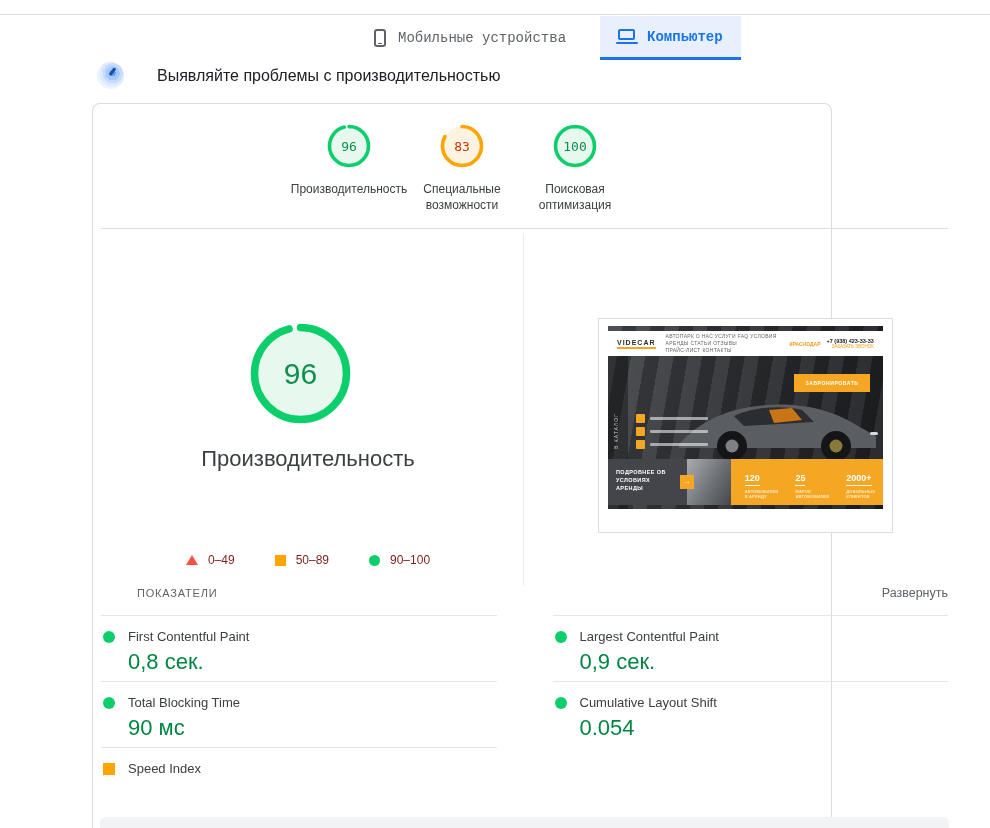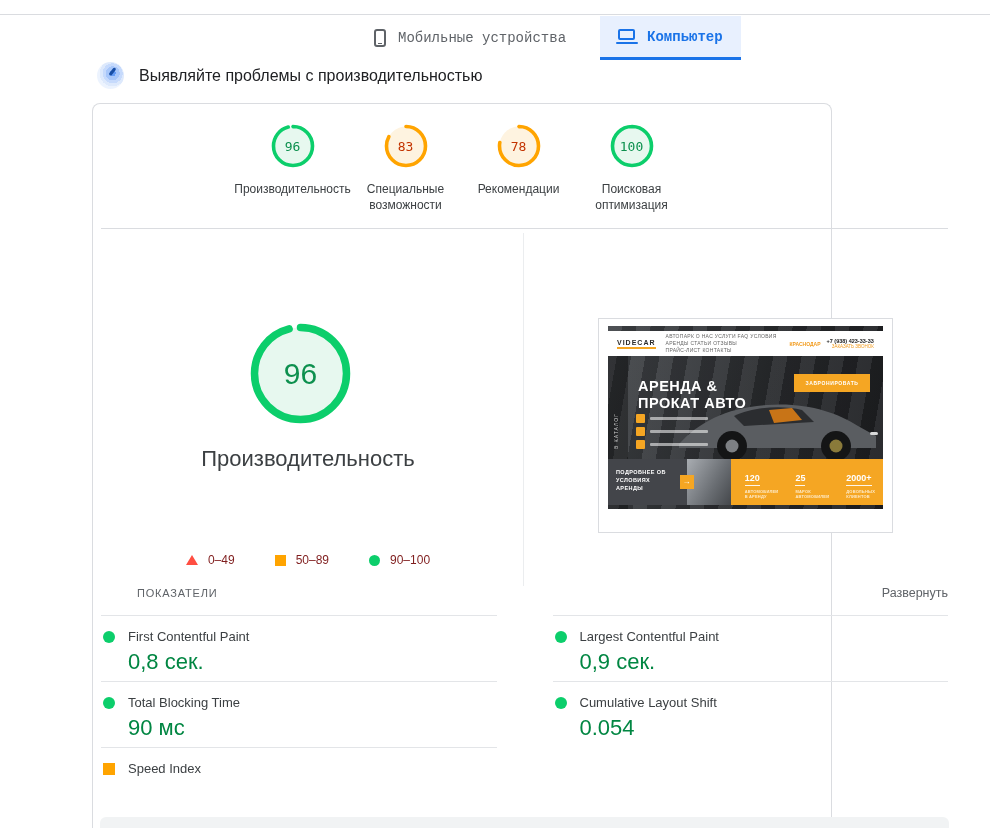--- a/index.html
+++ b/index.html
@@ -10,21 +10,21 @@
   
   .tabs { position:absolute; left:356px; top:16px; height:44px; display:flex; }
   .tab { display:flex; align-items:center; gap:12px; padding:0 18px; font-size:14px; color:#5f6368; cursor:pointer;font-family:Liberation Mono, monospace; }
   .tab.selected { background:#e8f0fe; color:#1a73e8; font-weight:bold; border-bottom:3px solid #1a73e8; margin-left:16px; }
   .icon-phone { width:12px; height:18px; border:2px solid #5f6368; border-radius:3px; position:relative; }
   .icon-phone::after { content:""; position:absolute; left:2px; bottom:1px; width:4px; height:1.5px; background:#5f6368; }
   .icon-laptop { width:17px; height:11px; border:2px solid #1a73e8; border-radius:2px; position:relative; margin-bottom:4px; }
   .icon-laptop::after { content:""; position:absolute; left:-4.5px; bottom:-6px; width:22px; height:2.5px; background:#1a73e8; border-radius:2px; }
 
   
-  .page-header { position:absolute; left:97px; top:62px; display:flex; align-items:center; gap:15px; }
+  .page-header { position:absolute; left:97px; top:62px; display:flex; align-items:center; gap:33px; }
   .psi-icon { width:27px; height:27px; border-radius:50%; position:relative;
     background:radial-gradient(circle at 58% 42%, #669df6 0 3px, #a8c7fa 3px 7px, #c6dafc 7px 10px, #dde9fc 10px 13px, #ecf3fe 13px); }
   .psi-needle { position:absolute; left:14px; top:5px; width:2.5px; height:9px; background:#174ea6; border-radius:2px; transform:rotate(38deg); }
   .page-title { font-size:16px; color:#202124; }
 
   
   .card { position:absolute; left:92px; top:103px; width:740px; height:725px; border:1px solid #dadce0; border-bottom:none; border-radius:8px 8px 0 0; }
 
   
   .scores { position:absolute; top:19px; left:0; width:100%; display:flex; justify-content:center; }
@@ -143,30 +143,20 @@
             <circle class="gauge-fill-average" cx="23" cy="23" r="19.5"></circle>
             <circle class="arc arc-average" cx="23" cy="23" r="19.5" stroke-width="3.6" pathLength="100" stroke-dasharray="83 17"></circle>
           </svg>
         <span class="score-num num-average">83</span>
       </div>
       <div class="score-label">Специальные возможности</div>
     </div>
     <div class="score">
       <div class="gauge-wrap">
         <svg class="gauge-svg" viewBox="0 0 46 46">
-            <circle class="gauge-fill-average" cx="23" cy="23" r="19.5"></circle>
-            <circle class="arc arc-average" cx="23" cy="23" r="19.5" stroke-width="3.6" pathLength="100" stroke-dasharray="78 22"></circle>
-          </svg>
-        <span class="score-num num-average">78</span>
-      </div>
-      <div class="score-label">Рекомендации</div>
-    </div>
-    <div class="score">
-      <div class="gauge-wrap">
-        <svg class="gauge-svg" viewBox="0 0 46 46">
             <circle class="gauge-fill-good" cx="23" cy="23" r="19.5"></circle>
             <circle class="arc arc-good" cx="23" cy="23" r="19.5" stroke-width="3.6" pathLength="100" stroke-dasharray="100 0"></circle>
           </svg>
         <span class="score-num num-good">100</span>
       </div>
       <div class="score-label">Поисковая оптимизация</div>
     </div>
   </div>
 
   <div class="divider-h"></div>
@@ -216,24 +206,20 @@
       <svg class="car-svg" width="210" height="92" viewBox="0 0 210 92">
         <path d="M5 70 C25 48 52 34 92 31 C132 28 162 38 184 52 L202 62 L202 74 L5 74 Z" fill="#5a5d61"></path>
         <path d="M60 42 C78 33 108 31 128 36 L140 48 L70 52 Z" fill="#2b2d30"></path>
         <path d="M95 36 L118 34 L128 46 L100 49 Z" fill="#c87417"></path>
         <circle cx="58" cy="72" r="15" fill="#141516"></circle>
           <circle cx="58" cy="72" r="6.5" fill="#7d8084"></circle>
         <circle cx="162" cy="72" r="15" fill="#141516"></circle>
           <circle cx="162" cy="72" r="6.5" fill="#8a7a3a"></circle>
         <rect x="196" y="58" width="8" height="3" rx="1.5" fill="#d8d9da"></rect>
       </svg>
-      <div class="hero-heading">
-        <div>АРЕНДА &amp;</div>
-        <div>ПРОКАТ АВТО</div>
-      </div>
       <div class="hero-cta">ЗАБРОНИРОВАТЬ</div>
       <div class="features">
         <div class="feat">
             <span class="feat-icon"></span>
             <span class="feat-bar"></span>
           </div>
         <div class="feat">
             <span class="feat-icon"></span>
             <span class="feat-bar"></span>
           </div>

